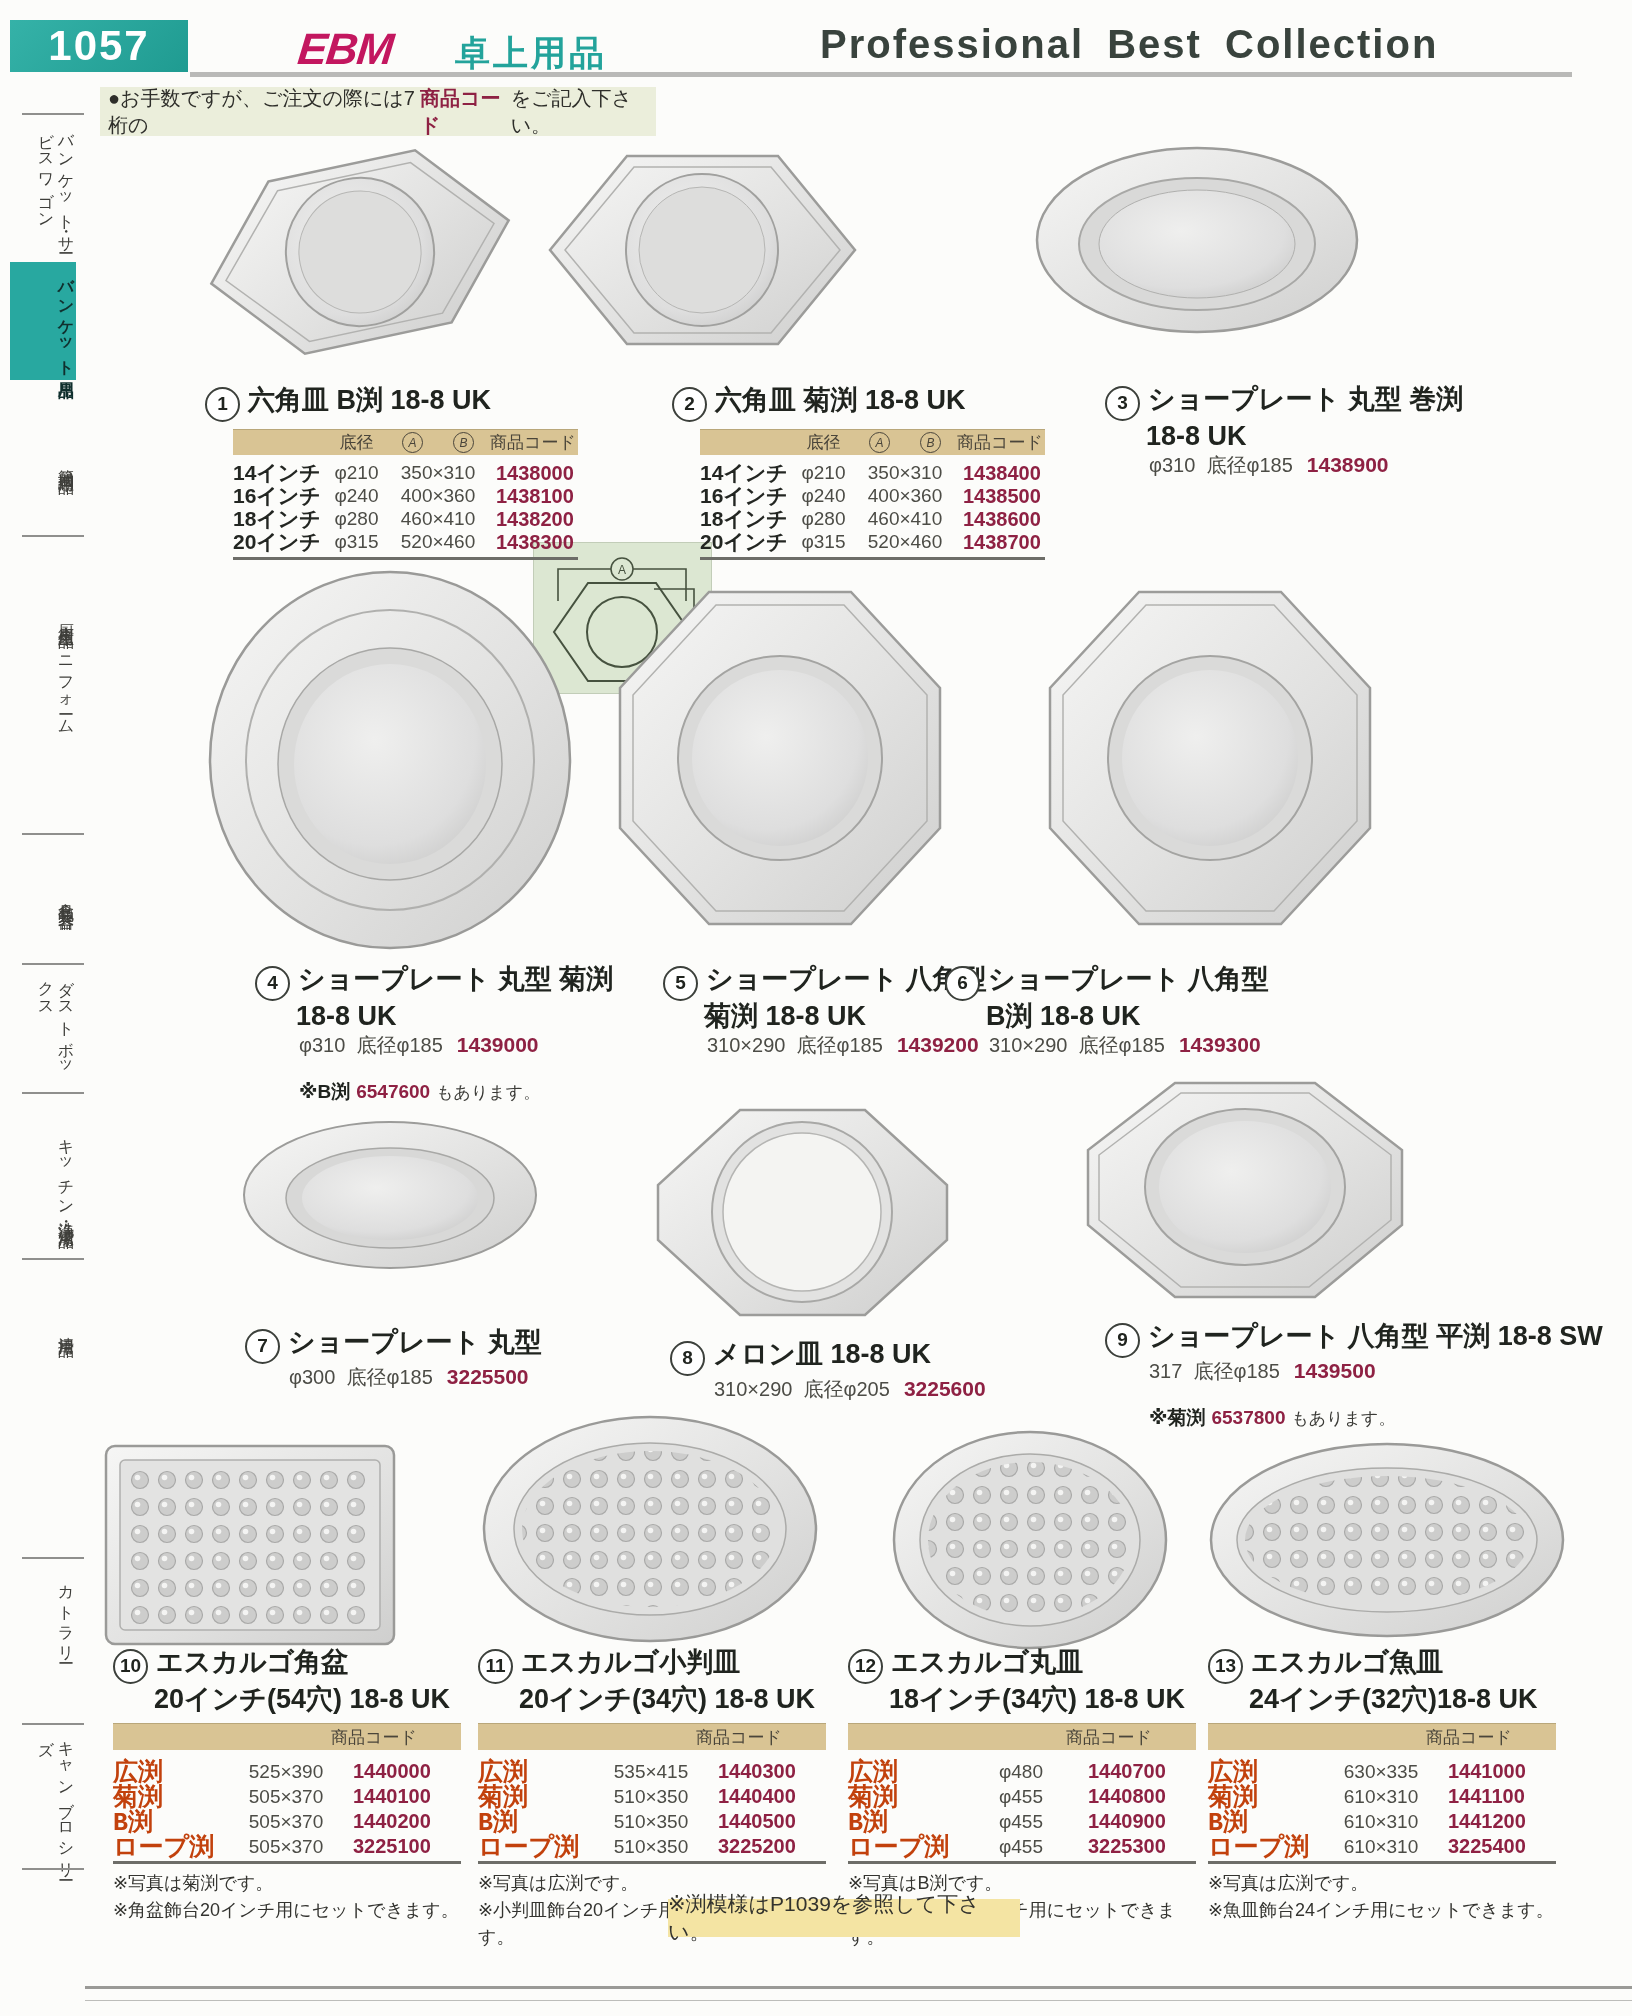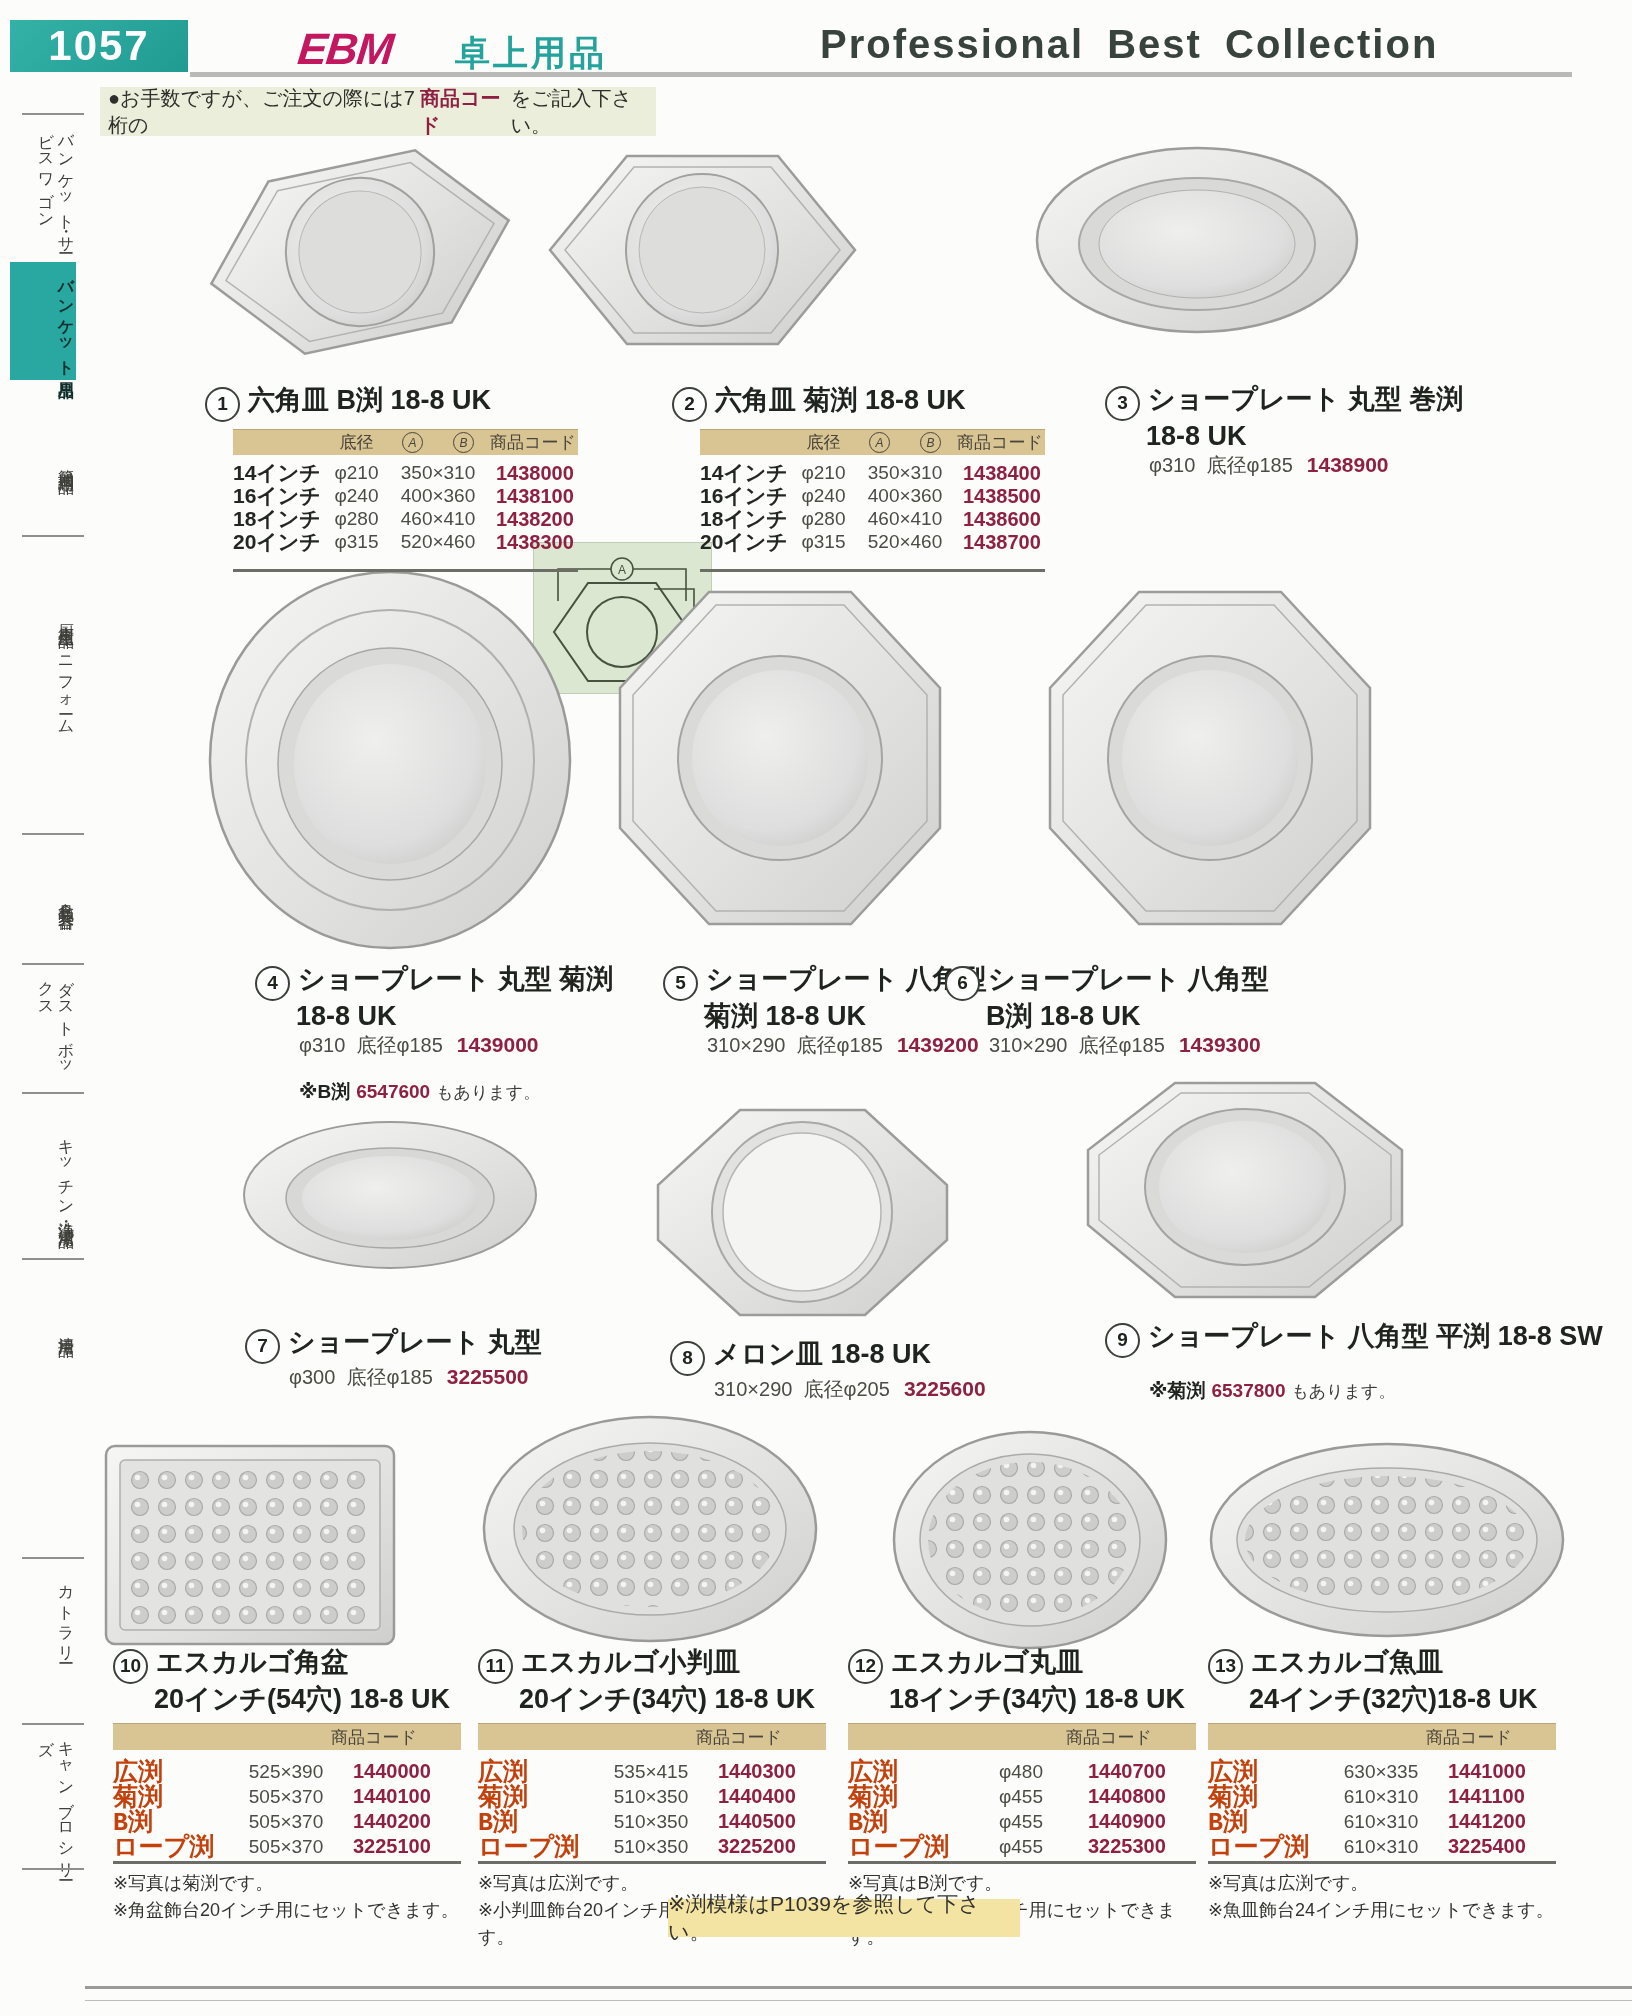--- a/index.html
+++ b/index.html
@@ -44,21 +44,21 @@
           border-top:1px solid #b9a77a;}
   .sthead .hlbl{font-size:17px;color:#4a453a;text-align:center;}
   .abwrap{display:flex;justify-content:space-between;padding:0 14px;}
   .circ{width:19px;height:19px;border:1.5px solid #4a453a;border-radius:50%;display:inline-flex;align-items:center;
         justify-content:center;font-size:12px;color:#4a453a;background:transparent;}
   .srow{display:grid;grid-template-columns:92px 63px 100px 90px;align-items:center;height:23px;}
   .srow .sz{font-size:21px;font-weight:bold;color:#232622;}
   .srow .bs{font-size:19px;color:#4c4c46;text-align:center;}
   .srow .ab{font-size:19px;color:#4c4c46;text-align:center;}
   .srow .cd{font-size:20px;font-weight:bold;color:#8e2143;text-align:left;padding-left:8px;}
-  .stable .rows{padding:4px 0 18px 0;}
+  .stable .rows{padding:4px 0 6px 0;}
 
   
   .rtable{margin-top:8px;width:348px;border-bottom:3px solid #6d6d68;}
   .rthead{height:26px;background:#d9c494;border-top:1px solid #b9a77a;display:flex;align-items:center;}
   .rthead .hlbl{font-size:17px;color:#4a453a;margin-left:218px;}
   .rrow{display:grid;grid-template-columns:118px 110px 120px;align-items:center;height:25px;}
   .rrow .rim{font-size:25px;font-weight:bold;color:#c2410c;font-family:Liberation Mono, monospace;}
   .rrow .dm{font-size:19px;color:#4c4c46;text-align:center;}
   .rrow .cd{font-size:20px;font-weight:bold;color:#8e2143;padding-left:12px;}
   .rtable .rows{padding:5px 0 6px 0;}
@@ -368,20 +368,21 @@
         <span>メロン皿 18-8 UK</span>
       </h3>
     <div class="spec"><span>310×290  底径φ205</span><span class="code">3225600</span></div>
   </section>
 
   <section class="abs" style="left:1105px;top:1322px;width:500px">
     <h3 class="ptitle">
         <span class="cnum">9</span>
         <span>ショープレート 八角型 平渕 18-8 SW</span>
       </h3>
+    <div class="spec"><span>317  底径φ185</span><span class="code">1439500</span></div>
     <div class="altnote"><span class="pfx">※菊渕</span><span class="code">6537800</span><span class="sfx">もあります。</span></div>
   </section>
 
   <section class="abs" style="left:113px;top:1648px;width:352px">
     <h3 class="ptitle">
         <span class="cnum">10</span>
         <span>エスカルゴ角盆</span>
       </h3>
     <div class="tline2">20インチ(54穴) 18-8 UK</div>
     <div class="rtable">

